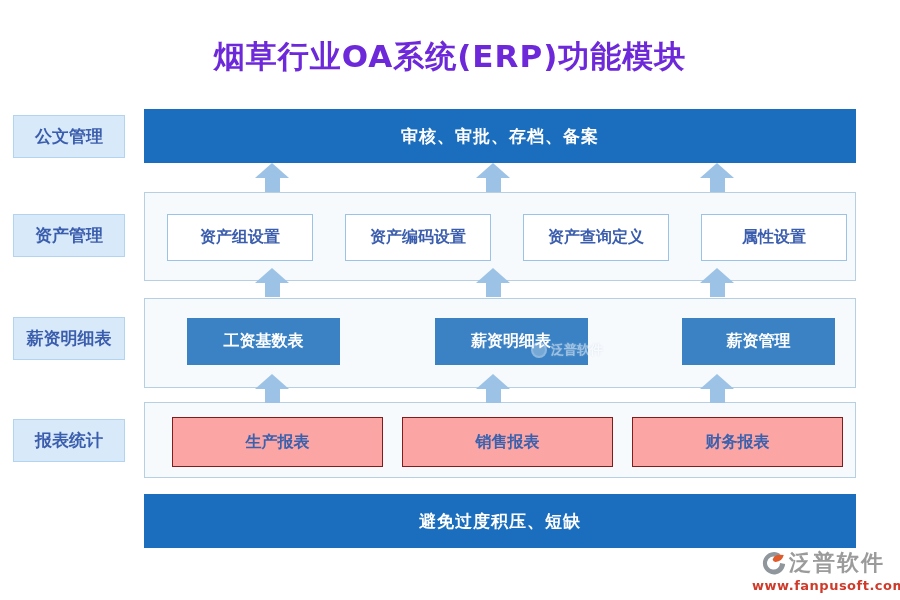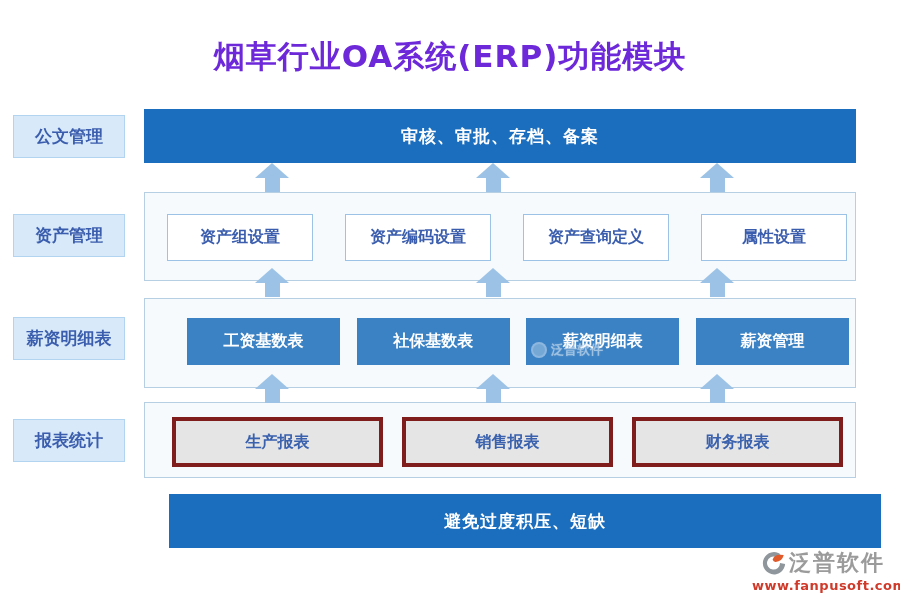--- a/index.html
+++ b/index.html
@@ -29,21 +29,21 @@
     position:absolute;left:0;width:712px;background:#f7fafd;
     border:1px solid #b7cfe3;box-sizing:border-box;
     display:flex;justify-content:space-between;
   }
   .box{
     box-sizing:border-box;display:flex;align-items:center;justify-content:center;
     font-weight:bold;font-size:16px;
   }
   .box.white{background:#ffffff;border:1px solid #9cc3e6;color:#3a5dad;width:146px;height:47px;}
   .box.blue{background:#3b82c4;color:#ffffff;width:153px;height:47px;}
-  .box.light{background:#e5e5e5;border:4px solid #7f1d1d;color:#3a61ad;width:211px;height:50px;}
+  .box.light{background:#fca5a5;border:1px solid #7f1d1d;color:#3a61ad;width:211px;height:50px;}
   
   .arrow{position:absolute;width:34px;z-index:3;}
   .arrow .head{width:0;height:0;border-left:17px solid transparent;border-right:17px solid transparent;border-bottom:15px solid #9cc3e6;}
   .arrow .stem{width:15px;height:14px;background:#9cc3e6;margin:0 auto;}
   
   .watermark{
     position:absolute;left:531px;top:341px;display:flex;align-items:center;gap:4px;
     opacity:0.55;z-index:4;pointer-events:none;
   }
   .watermark .wm-circle{
@@ -118,26 +118,23 @@
       </div>
     <div class="arrow" style="left:332px;top:268px;">
         <div class="head"></div>
         <div class="stem"></div>
       </div>
     <div class="arrow" style="left:556px;top:268px;">
         <div class="head"></div>
         <div class="stem"></div>
       </div>
 
-    <div class="container-row" style="top:298px;height:90px;padding:19px 6px 0 42px;">
+    <div class="container-row" style="top:298px;height:90px;padding:19px 20px 0 42px;">
       <div class="box blue">
         <span>工资基数表</span>
-      </div>
-      <div class="box blue">
-        <span>社保基数表</span>
       </div>
       <div class="box blue">
         <span>薪资明细表</span>
       </div>
       <div class="box blue">
         <span>薪资管理</span>
       </div>
     </div>
 
     <div class="arrow" style="left:111px;top:374px;">
@@ -158,21 +155,21 @@
         <span>生产报表</span>
       </div>
       <div class="box light">
         <span>销售报表</span>
       </div>
       <div class="box light">
         <span>财务报表</span>
       </div>
     </div>
 
-    <div class="bar" style="top:494px;margin-left:25px;">
+    <div class="bar" style="top:494px;">
       <span>避免过度积压、短缺</span>
     </div>
 
   </div>
 
   <div class="watermark">
     <div class="wm-circle"></div>
     <span class="wm-text">泛普软件</span>
   </div>
 

